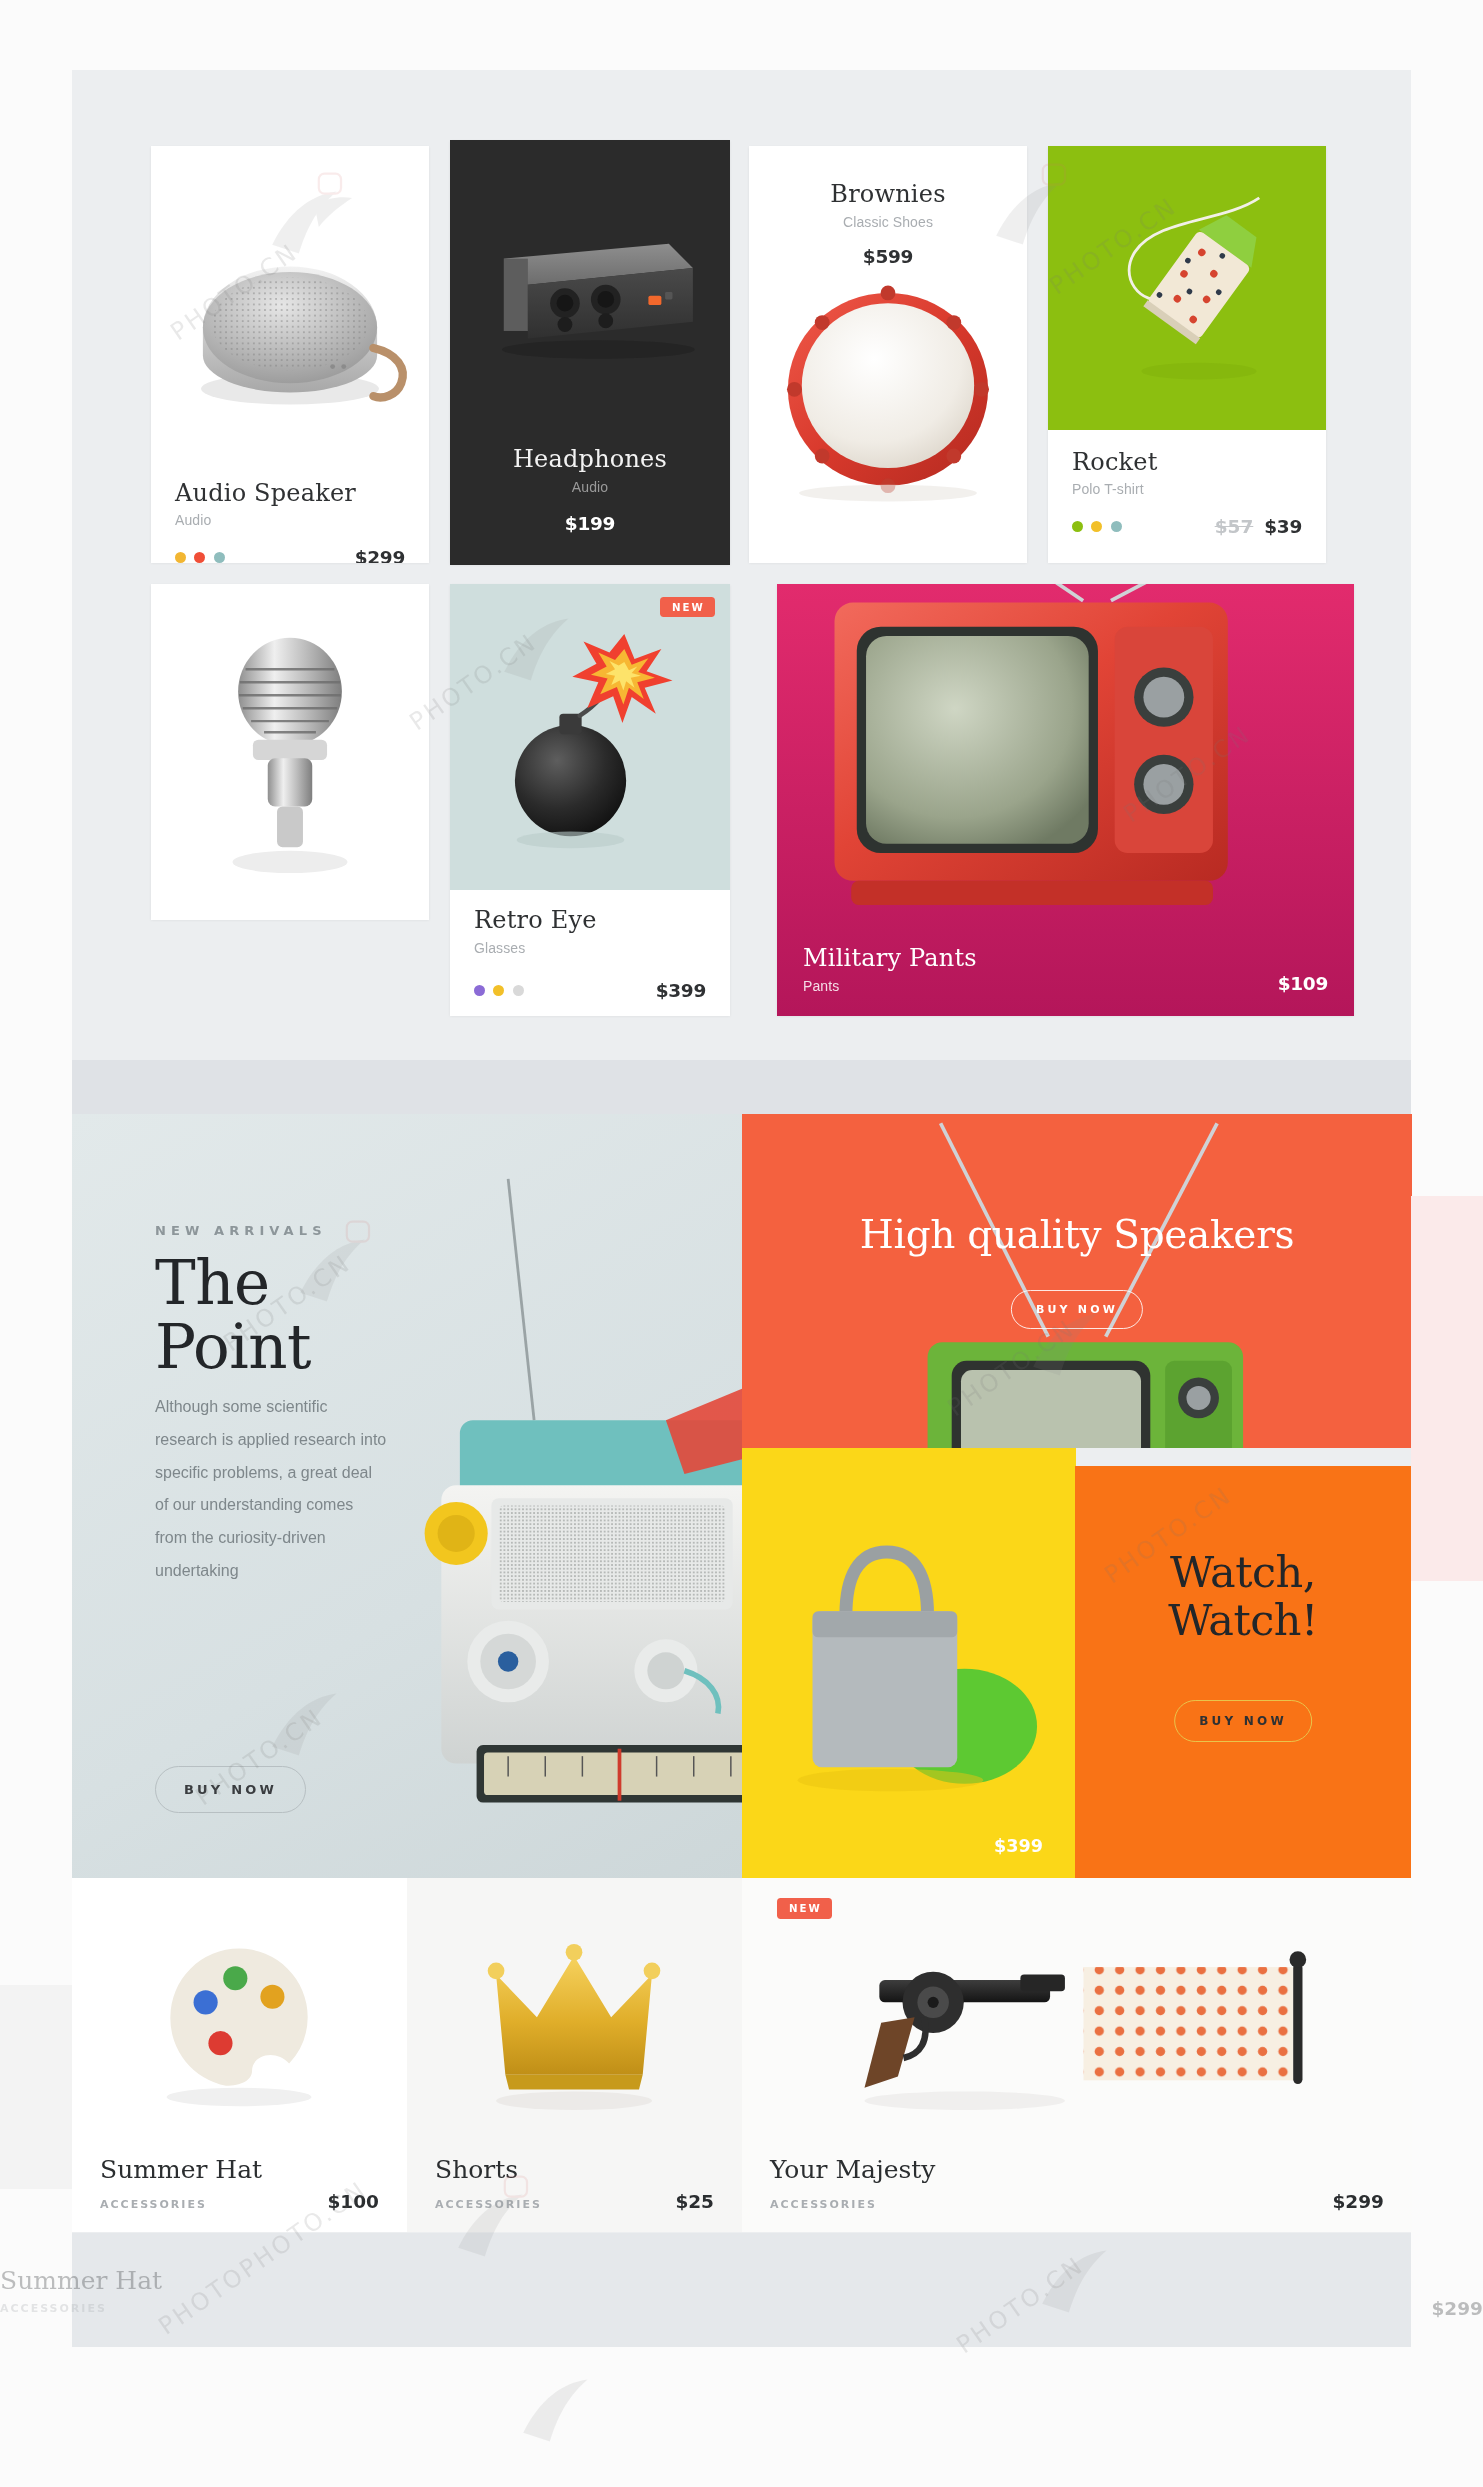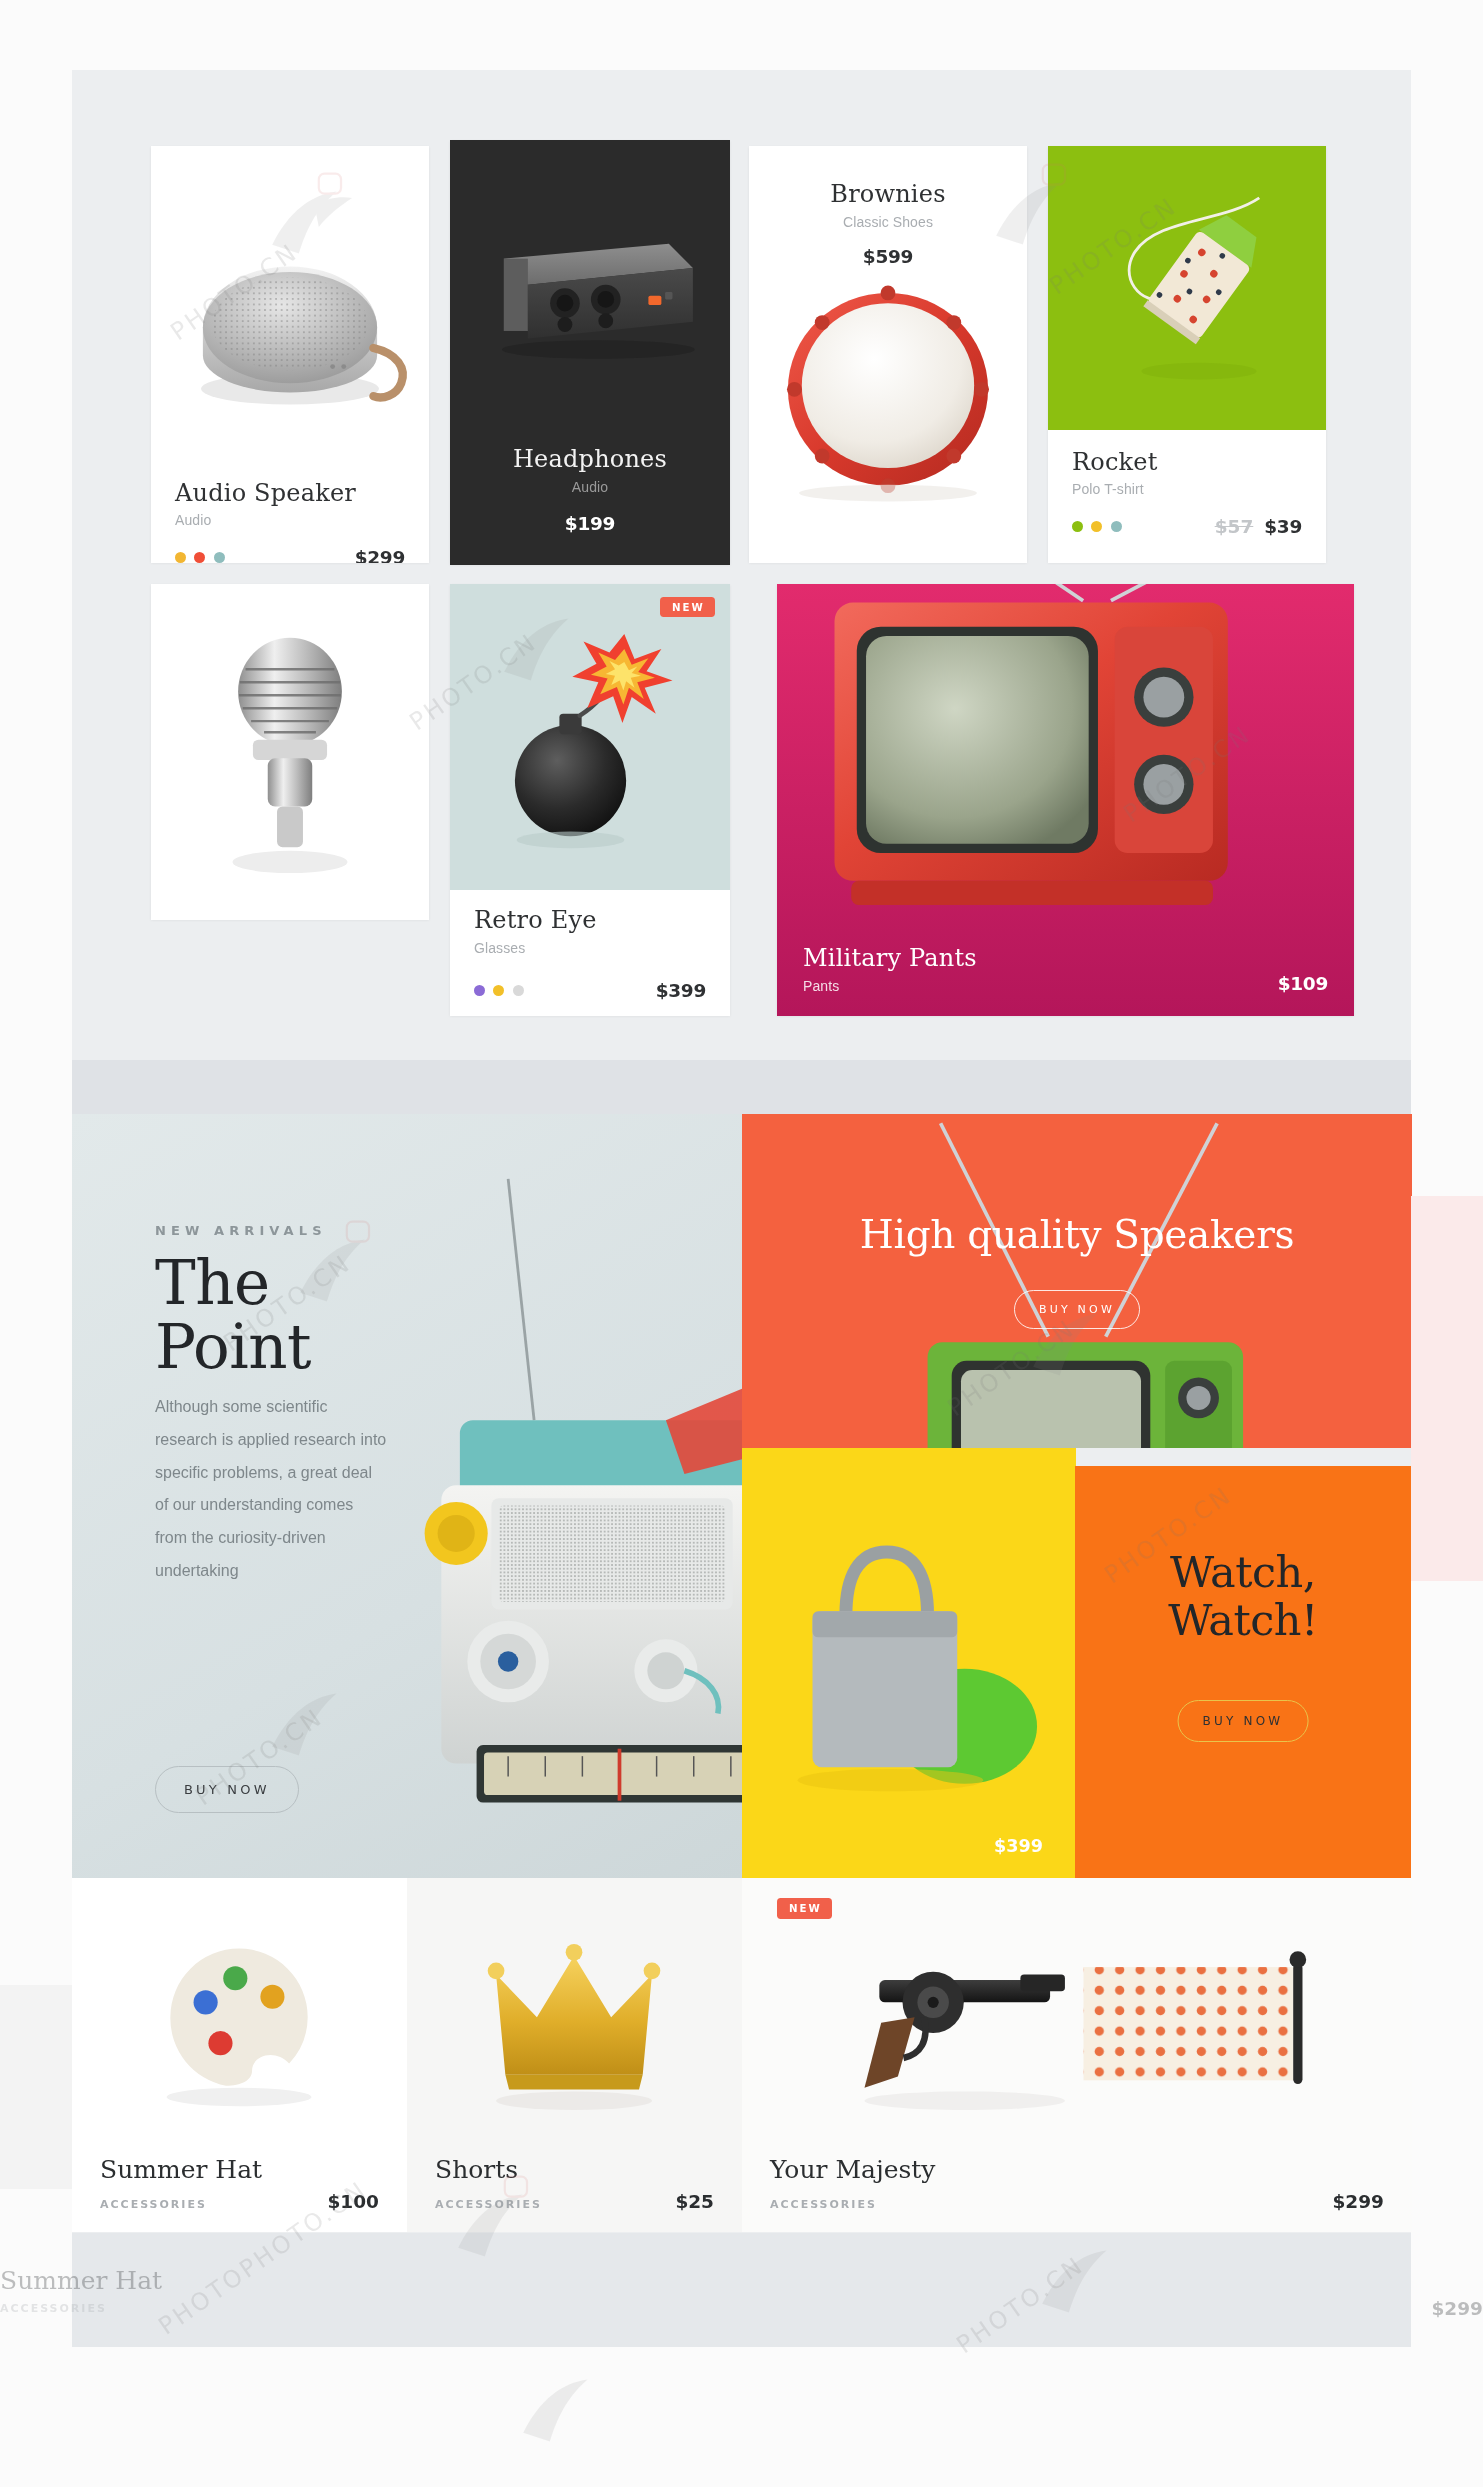--- a/index.html
+++ b/index.html
@@ -131,21 +131,21 @@
     font-family: "DejaVu Serif", serif;
     font-size: 61px; color: #232629; font-weight: 400; line-height: 1.05;
     letter-spacing: -0.5px;
   }
   .ban-para { font-size: 16px; line-height: 2.05; color: #7e878b; max-width: 232px; }
 
   .btn-pill {
     display: inline-flex; align-items: center; justify-content: center;
     border: 1.9px solid #b7bfc2; border-radius: 37px;
     padding: 15px 28px;
-    font-size: 13px; font-weight: 400; letter-spacing: 3.2px;
+    font-size: 13px; font-weight: 700; letter-spacing: 3.2px;
     color: #3a3d40; background: transparent;
     font-family: "DejaVu Sans", sans-serif;
     cursor: pointer;
   }
   .btn-pill.on-orange { border-color: rgba(255,255,255,.85); color: #ffffff; padding: 12px 24px; font-size: 11px; }
   .btn-pill.gold { border-color: #e9c44b; color: #2f3133; }
 
   .ban-speak { left: 670px; top: 0; width: 670px; height: 334px; background: #f4613f; }
   .ban-speak .hl {
     font-family: "DejaVu Serif", serif; font-size: 39px; color: #ffffff; font-weight: 400;

